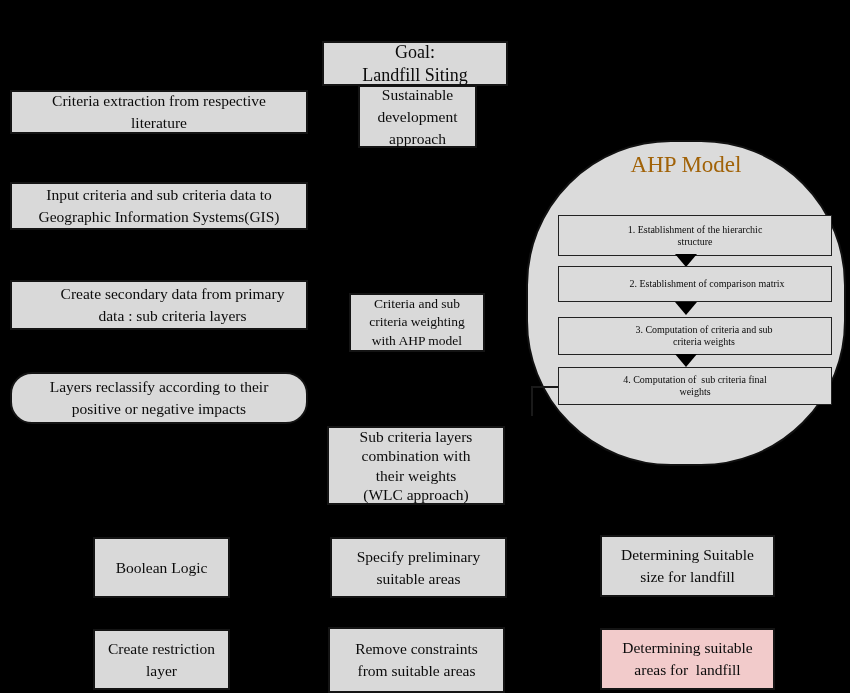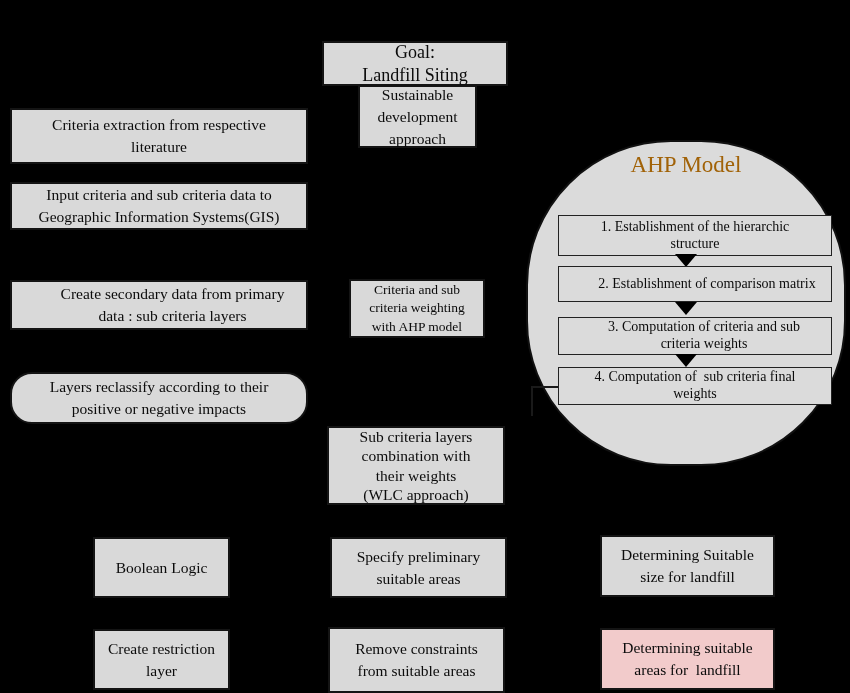--- a/index.html
+++ b/index.html
@@ -45,21 +45,21 @@
   .step{
     position:absolute;
     left:558px;width:274px;
     background:#dbdbdb;
     border:1.5px solid #222;
     box-sizing:border-box;
     display:flex;align-items:center;justify-content:center;
     text-align:center;
     white-space:pre-wrap;
     color:#0b0b0b;
-    font-size:14px;line-height:1.2;
+    font-size:10px;line-height:1.2;
   }
   .tri{
     position:absolute;
     left:675px;
     width:0;height:0;
     border-left:11px solid transparent;
     border-right:11px solid transparent;
     border-top:13px solid #000;
   }
   .elbow-h{position:absolute;left:531px;top:386px;width:27px;height:2px;background:#1a1a1a;}
@@ -82,33 +82,33 @@
 criteria weights</div>
   <div class="tri" style="top:354px;"></div>
   <div class="step" style="top:367px;height:38px;">4. Computation of  sub criteria final
 weights</div>
   <div class="elbow-h"></div>
   <div class="elbow-v"></div>
 
   <div class="box goal" style="left:322px;top:2px;width:186px;height:45px;margin-top:39px;">Goal:
 Landfill Siting</div>
 
-  <div class="box" style="left:10px;top:90px;width:298px;height:56px;margin-top:18px;">Criteria extraction from respective
+  <div class="box" style="left:10px;top:90px;width:298px;height:44px;">Criteria extraction from respective
 literature</div>
   <div class="box" style="left:10px;top:182px;width:298px;height:48px;">Input criteria and sub criteria data to
 Geographic Information Systems(GIS)</div>
   <div class="box" style="left:10px;top:280px;width:298px;height:50px;padding-left:27px;">Create secondary data from primary
 data : sub criteria layers</div>
   <div class="box" style="left:10px;top:372px;width:298px;height:52px;border-radius:22px;">Layers reclassify according to their
 positive or negative impacts</div>
 
   <div class="box" style="left:358px;top:85px;width:119px;height:63px;">Sustainable
 development
 approach</div>
-  <div class="box mid3" style="left:349px;top:279px;width:136px;height:59px;">Criteria and sub
+  <div class="box mid3" style="left:349px;top:293px;width:136px;height:59px;">Criteria and sub
 criteria weighting
 with AHP model</div>
   <div class="box combo" style="left:327px;top:426px;width:178px;height:79px;">Sub criteria layers
 combination with
 their weights
 (WLC approach)</div>
   <div class="box" style="left:328px;top:627px;width:177px;height:66px;">Remove constraints
 from suitable areas</div>
   <div class="box" style="left:330px;top:537px;width:177px;height:61px;">Specify preliminary
 suitable areas</div>

